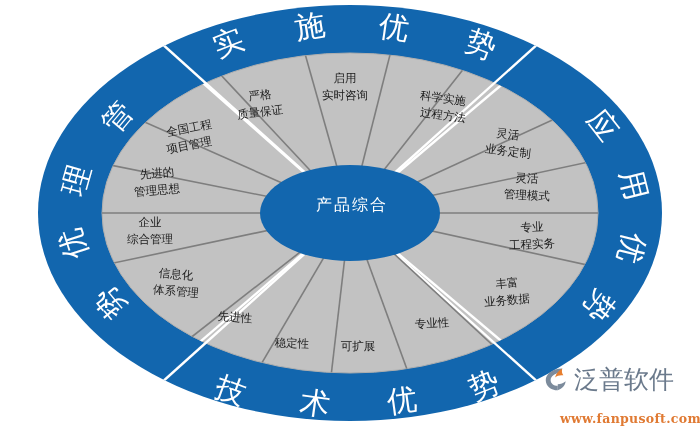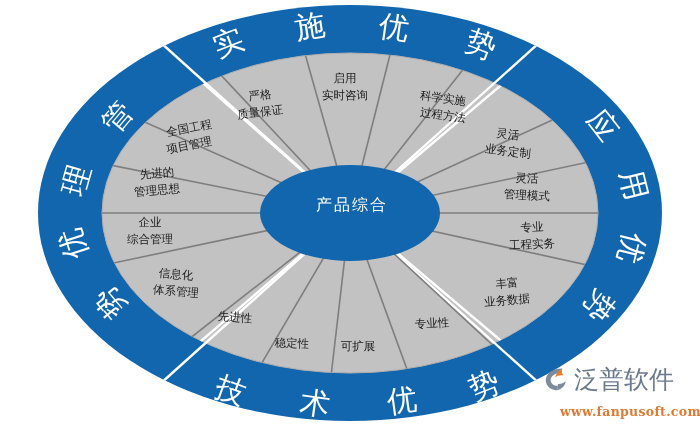--- a/index.html
+++ b/index.html
@@ -70,21 +70,21 @@
     color: #6b7a8c;
     line-height: 1;
     letter-spacing: 0px;
   }
   .logo-url {
     font-family: "DejaVu Serif", "Liberation Serif", serif;
     font-size: 12.5px;
     color: #e07a33;
     letter-spacing: 0.3px;
     margin-left: 18px;
-    margin-top: 10px;
+    margin-top: 17px;
     font-weight: bold;
   }
 </style>
 </head>
 <body>
 
 <svg id="wheel" viewBox="0 0 700 426">
   <defs>
 
     <clipPath id="clip-outer">

